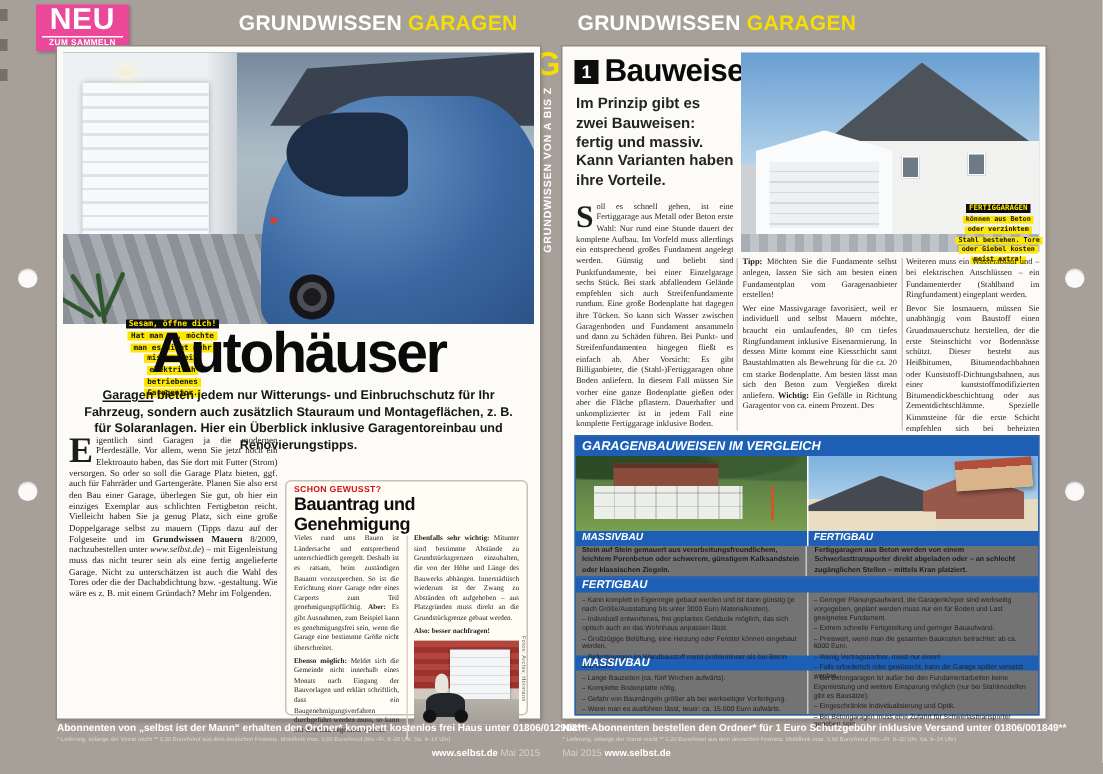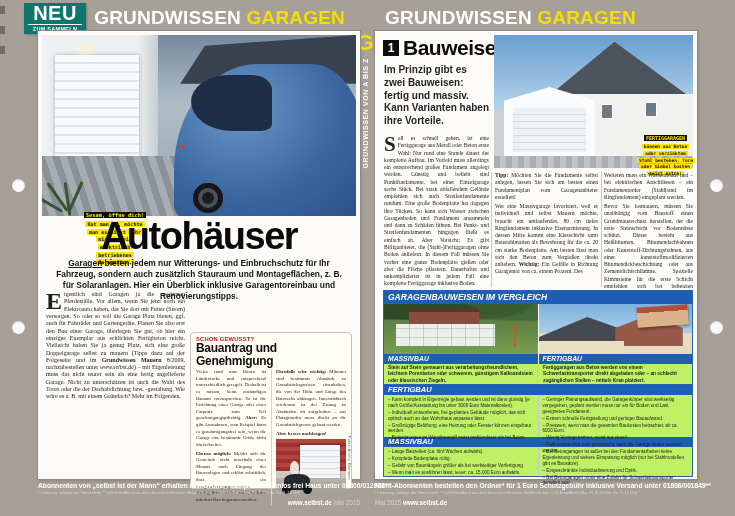--- a/index.html
+++ b/index.html
@@ -1,27 +1,27 @@
 <!DOCTYPE html>
 <html><head>
 <meta charset="utf-8">
 <style>
   html,body{margin:0;padding:0;}
   .canvas{position:relative;width:735px;height:516px;background:#a7a099;overflow:hidden;
           font-family:"Liberation Sans",sans-serif;color:#1c1c1c;}
   .edge-mark{position:absolute;left:0;width:5px;height:8px;background:#756f69;}
 
   
-  .hdr{position:absolute;top:7px;font-weight:bold;font-size:19px;letter-spacing:.2px;white-space:nowrap;}
+  .hdr{position:absolute;top:7px;font-weight:bold;font-size:14px;letter-spacing:.2px;white-space:nowrap;}
   .hdr .w{color:#ffffff;}
   .hdr .y{color:#f6df00;}
   .hdr-left{left:38px;width:322px;text-align:right;padding-right:15px;box-sizing:border-box;}
   .hdr-right{left:385px;}
 
-  .badge{position:absolute;left:24px;top:3px;width:62px;height:31px;background:#0f766e;
+  .badge{position:absolute;left:24px;top:3px;width:62px;height:31px;background:#ec4899;
          text-align:center;box-shadow:1px 1px 2px rgba(0,0,0,.25);}
   .badge .neu{font-size:20px;font-weight:800;color:#fff;line-height:21px;letter-spacing:.5px;}
   .badge .zs{font-size:5.5px;font-weight:bold;color:#fff;border-top:1px solid #fff;margin:0 4px;padding-top:1px;letter-spacing:.3px;}
 
   .tab-g{position:absolute;left:356px;top:31px;width:18px;text-align:center;color:#f6df00;
          font-size:22px;font-weight:800;line-height:24px;}
   .tab-v{position:absolute;left:356px;top:58px;width:18px;height:160px;display:flex;align-items:flex-start;justify-content:center;}
   .tab-v span{writing-mode:vertical-rl;transform:rotate(180deg);color:#fff;font-weight:bold;
               font-size:7px;letter-spacing:.6px;white-space:nowrap;}
 
@@ -67,21 +67,21 @@
   .intro{position:absolute;left:13px;top:227px;width:296px;text-align:center;
          font-size:8.4px;font-weight:bold;line-height:1.3;color:#161616;}
   .intro .lead{text-decoration:underline;}
 
   .art{position:absolute;left:8px;top:260px;width:139px;height:184px;
        font-family:"Liberation Serif",serif;font-size:6px;line-height:1.22;text-align:justify;color:#1d1d1d;overflow:hidden;}
   .drop{float:left;font-size:24px;line-height:19px;font-weight:bold;padding:1px 2px 0 0;font-family:"Liberation Serif",serif;}
   .b{font-weight:bold;} .i{font-style:italic;}
 
   .box{position:absolute;left:152px;top:289px;width:162px;height:157px;background:#fffdf4;
-       border:1px solid #c7c2b8;border-radius:4px;padding:3px 5px;box-sizing:border-box;margin-top:12px;}
+       border:1px solid #c7c2b8;border-radius:4px;padding:3px 5px;box-sizing:border-box;}
   .box-kicker{color:#d01117;font-size:5.8px;font-weight:bold;letter-spacing:.2px;}
   .box-title{font-size:12px;font-weight:800;color:#0d0d0d;margin:0 0 2px;line-height:1.05;letter-spacing:-.3px;}
   .box-cols{display:flex;gap:5px;}
   .box-col{flex:1;font-family:"Liberation Serif",serif;font-size:4.8px;line-height:1.38;text-align:justify;color:#222;}
   .box-col p{margin:0 0 2px;}
   .box-col.second{border-left:1px solid #d8d3c9;padding-left:4px;}
   .box-photo{position:relative;margin-top:2px;height:56px;overflow:hidden;background:#cfc9c0;}
   .bp-wall{position:absolute;left:0;top:0;width:100%;height:56%;
            background:repeating-linear-gradient(0deg,#9c322d 0 4px,#b3453f 4px 8px);}
   .bp-door{position:absolute;left:34%;top:10%;width:58%;height:70%;
@@ -120,21 +120,21 @@
              clip-path:polygon(0 20%,50% 0,100% 20%,100% 100%,0 100%);}
   .p2-door{position:absolute;left:10%;bottom:6%;width:80%;height:64%;
            background:repeating-linear-gradient(180deg,#eef1f4 0 6px,#d4dae0 6px 7px);}
   .p2-ground{position:absolute;left:0;bottom:0;width:100%;height:9%;
              background:repeating-linear-gradient(90deg,#a9aeb4 0 6px,#c0c4c8 6px 12px);}
   .cap2{position:absolute;left:262px;top:94px;width:57px;text-align:center;
         font-family:"DejaVu Sans Mono",monospace;font-weight:bold;}
   .cap2 .cap-head span{font-size:5px;}
   .cap2 .cap-body{font-size:4.5px;line-height:1.5;}
 
-  .compare{position:absolute;left:8px;top:259px;width:310px;height:187px;background:#bef264;
+  .compare{position:absolute;left:8px;top:259px;width:310px;height:187px;background:#737373;
            border:1px solid #2a62b3;box-sizing:border-box;}
   .blue-bar{background:#1c5fb5;color:#fff;font-weight:bold;font-style:italic;box-sizing:border-box;}
   .cmp-title{height:13px;font-size:8.5px;line-height:13px;padding:0 4px;}
   .cmp-photos{display:flex;height:50px;gap:1px;background:#fff;}
   .cmp-photos>div{flex:1;position:relative;overflow:hidden;}
   .cmp-labels{display:flex;height:10px;gap:1px;background:#fff;}
   .cmp-labels>div{flex:1;font-size:6.8px;line-height:10px;padding:0 4px;}
   .cmp-desc{display:flex;height:20px;gap:1px;border-bottom:1px solid #2a62b3;}
   .cmp-desc>div{flex:1;font-size:4.8px;font-weight:bold;line-height:1.32;padding:1px 4px;box-sizing:border-box;}
   .cmp-desc>div.first{border-right:1px solid #c8c8c8;}

